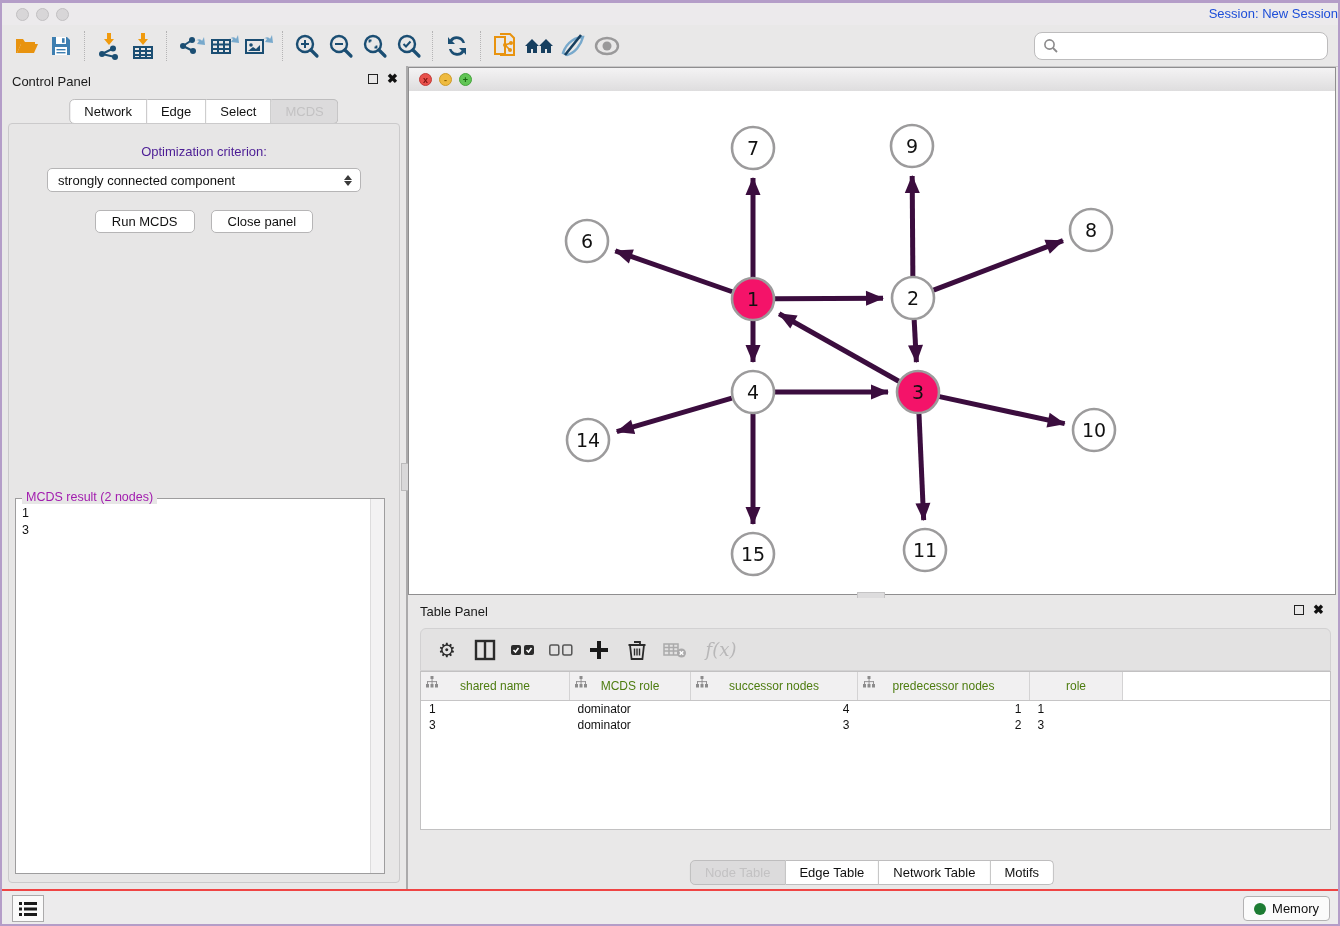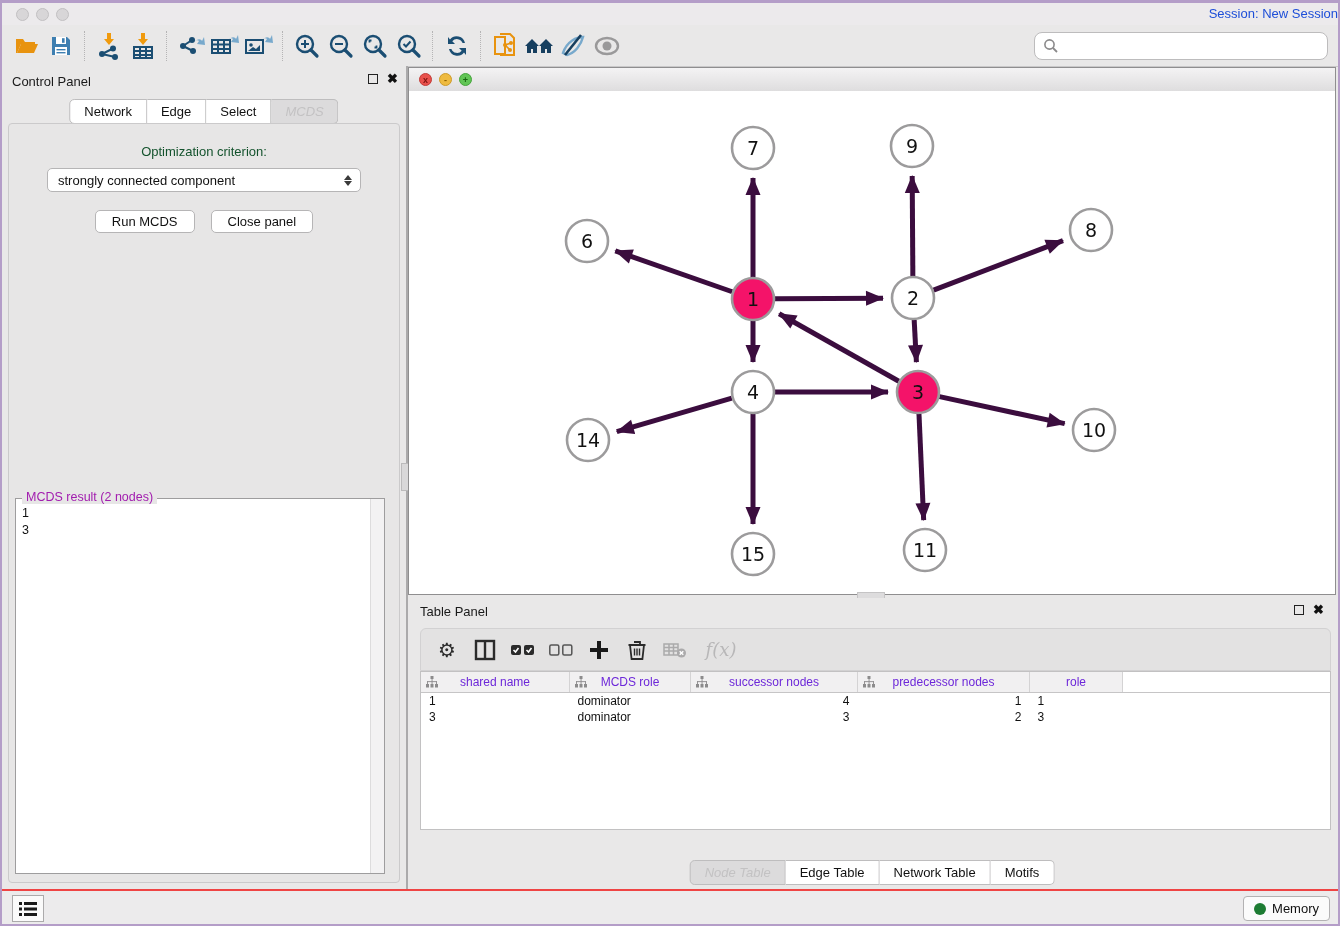--- a/index.html
+++ b/index.html
@@ -20,23 +20,23 @@
   .control-panel{position:absolute;left:0;top:63px;width:404px;height:827px;background:#E9E8E8;}
   .panel-header{position:absolute;left:10px;top:8px;font-size:13px;color:#1A1A1A;}
   .win-btns{position:absolute;right:8px;top:8px;display:flex;gap:9px;align-items:center;}
   .float-btn{width:10px;height:10px;border:1.6px solid #222;box-sizing:border-box;display:inline-block;}
   .close-btn{font-size:13px;font-weight:bold;color:#111;line-height:10px;}
   .seg-tabs{display:flex;border-radius:10px;}
   .cp-tabs{position:absolute;top:33px;left:50%;transform:translateX(-50%);}
   .seg-tab{font-size:13px;padding:4px 14px;background:#FFF;border:1px solid #BEBDBE;border-left:none;color:#111;white-space:nowrap;cursor:pointer;}
   .seg-tab:first-child{border-left:1px solid #BEBDBE;border-radius:5px 0 0 5px;}
   .seg-tab:last-child{border-radius:0 5px 5px 0;}
-  .seg-tab.active{background:#DCDBDC;color:#C3C2C3;font-style:italic;}
+  .seg-tab.active{background:#DCDBDC;color:#C3C2C3;}
   .cp-content{position:absolute;left:6px;right:6px;top:57px;bottom:10px;background:#E7E6E6;border:1px solid #CBCACB;border-radius:4px;}
-  .opt-label{position:absolute;top:20px;width:100%;text-align:center;font-size:13px;color:#14532d;}
+  .opt-label{position:absolute;top:20px;width:100%;text-align:center;font-size:13px;color:#4c1d95;}
   .criterion-select{position:absolute;top:44px;left:38px;right:38px;height:24px;background:#FFF;border:1px solid #B6B5B6;border-radius:5px;display:flex;align-items:center;font-size:13px;color:#111;padding-left:10px;box-sizing:border-box;}
   .stepper{position:absolute;right:6px;top:2px;width:12px;height:18px;display:flex;flex-direction:column;align-items:center;justify-content:center;gap:1px;}
   .stepper i{width:0;height:0;border-left:4px solid transparent;border-right:4px solid transparent;display:block;}
   .stepper .up{border-bottom:5px solid #3A3A3A;}
   .stepper .down{border-top:5px solid #3A3A3A;}
   .cp-buttons{position:absolute;top:86px;width:100%;display:flex;justify-content:center;gap:16px;}
   .aq-btn{background:#FFF;border:1px solid #B6B5B6;border-radius:5px;font-size:13px;padding:3px 16px;color:#111;font-family:"Liberation Sans",sans-serif;cursor:pointer;}
   .result-box{position:absolute;left:6px;right:14px;top:374px;bottom:8px;border:1px solid #9E9D9E;background:#FFF;}
   .result-legend{position:absolute;top:-9px;left:6px;background:#E7E6E6;padding:0 4px;font-size:12.5px;color:#a21caf;}
   .result-text{position:absolute;left:6px;top:6px;right:18px;bottom:4px;font-size:12.5px;line-height:17px;color:#111;white-space:pre;overflow:hidden;}
@@ -55,21 +55,21 @@
   .t-green{left:50px;background:#61C555;border:1px solid #45A43C;color:#1A6612;}
   .net-canvas{position:absolute;left:0;top:23px;right:0;bottom:0;background:#FFF;overflow:hidden;}
   
   .table-panel{position:absolute;left:406px;top:595px;right:2px;height:295px;background:#E9E8E8;}
   .tp-toolbar{position:absolute;left:12px;right:5px;top:30px;height:43px;background:#E3E2E2;border:1px solid #D2D1D2;border-radius:6px 6px 0 0;display:flex;align-items:center;gap:10px;padding-left:12px;box-sizing:border-box;}
   .tp-ico{width:28px;height:28px;display:flex;align-items:center;justify-content:center;flex:0 0 auto;}
   .gear-glyph{font-family:"DejaVu Sans",sans-serif;font-size:20px;color:#2B2B2B;line-height:20px;}
   .fx-glyph{font-family:"DejaVu Serif",serif;font-style:italic;font-size:18px;color:#B8B7B8;}
   .node-table-wrap{position:absolute;left:12px;right:5px;top:73px;bottom:63px;background:#FFF;border:1px solid #C2C1C2;overflow:hidden;}
   table.node-table{border-collapse:collapse;table-layout:fixed;font-size:12px;width:100%;}
-  .node-table th{height:20px;background:#F1F0F1;border-right:1px solid #D4D3D4;border-bottom:1px solid #C6C5C6;font-weight:normal;color:#6d28d9;text-align:center;position:relative;padding:0 4px;white-space:nowrap;overflow:hidden;}
+  .node-table th{height:28px;background:#F1F0F1;border-right:1px solid #D4D3D4;border-bottom:1px solid #C6C5C6;font-weight:normal;color:#4d7c0f;text-align:center;position:relative;padding:0 4px;white-space:nowrap;overflow:hidden;}
   .node-table th .tree-ico{position:absolute;left:5px;top:4px;}
   .node-table td{height:16px;padding:0 8px;color:#111;white-space:nowrap;overflow:hidden;}
   .col0{width:140px;} .col1{width:112px;} .col2{width:158px;margin-top:40px;} .col3{width:163px;} .col4{width:84px;}
   .colspacer{width:auto;}
   td.col0,td.col1,td.col4{text-align:left;}
   td.col2,td.col3{text-align:right;}
   th.colspacer{background:#FFF;border-right:none;border-bottom:1px solid #C6C5C6;}
   .tp-tabs{position:absolute;bottom:8px;left:50%;transform:translateX(-50%);}
   
   .statusbar{position:absolute;left:0;bottom:0;width:100%;height:33px;background:#ECEBEC;border-top:2px solid #ef4444;}

